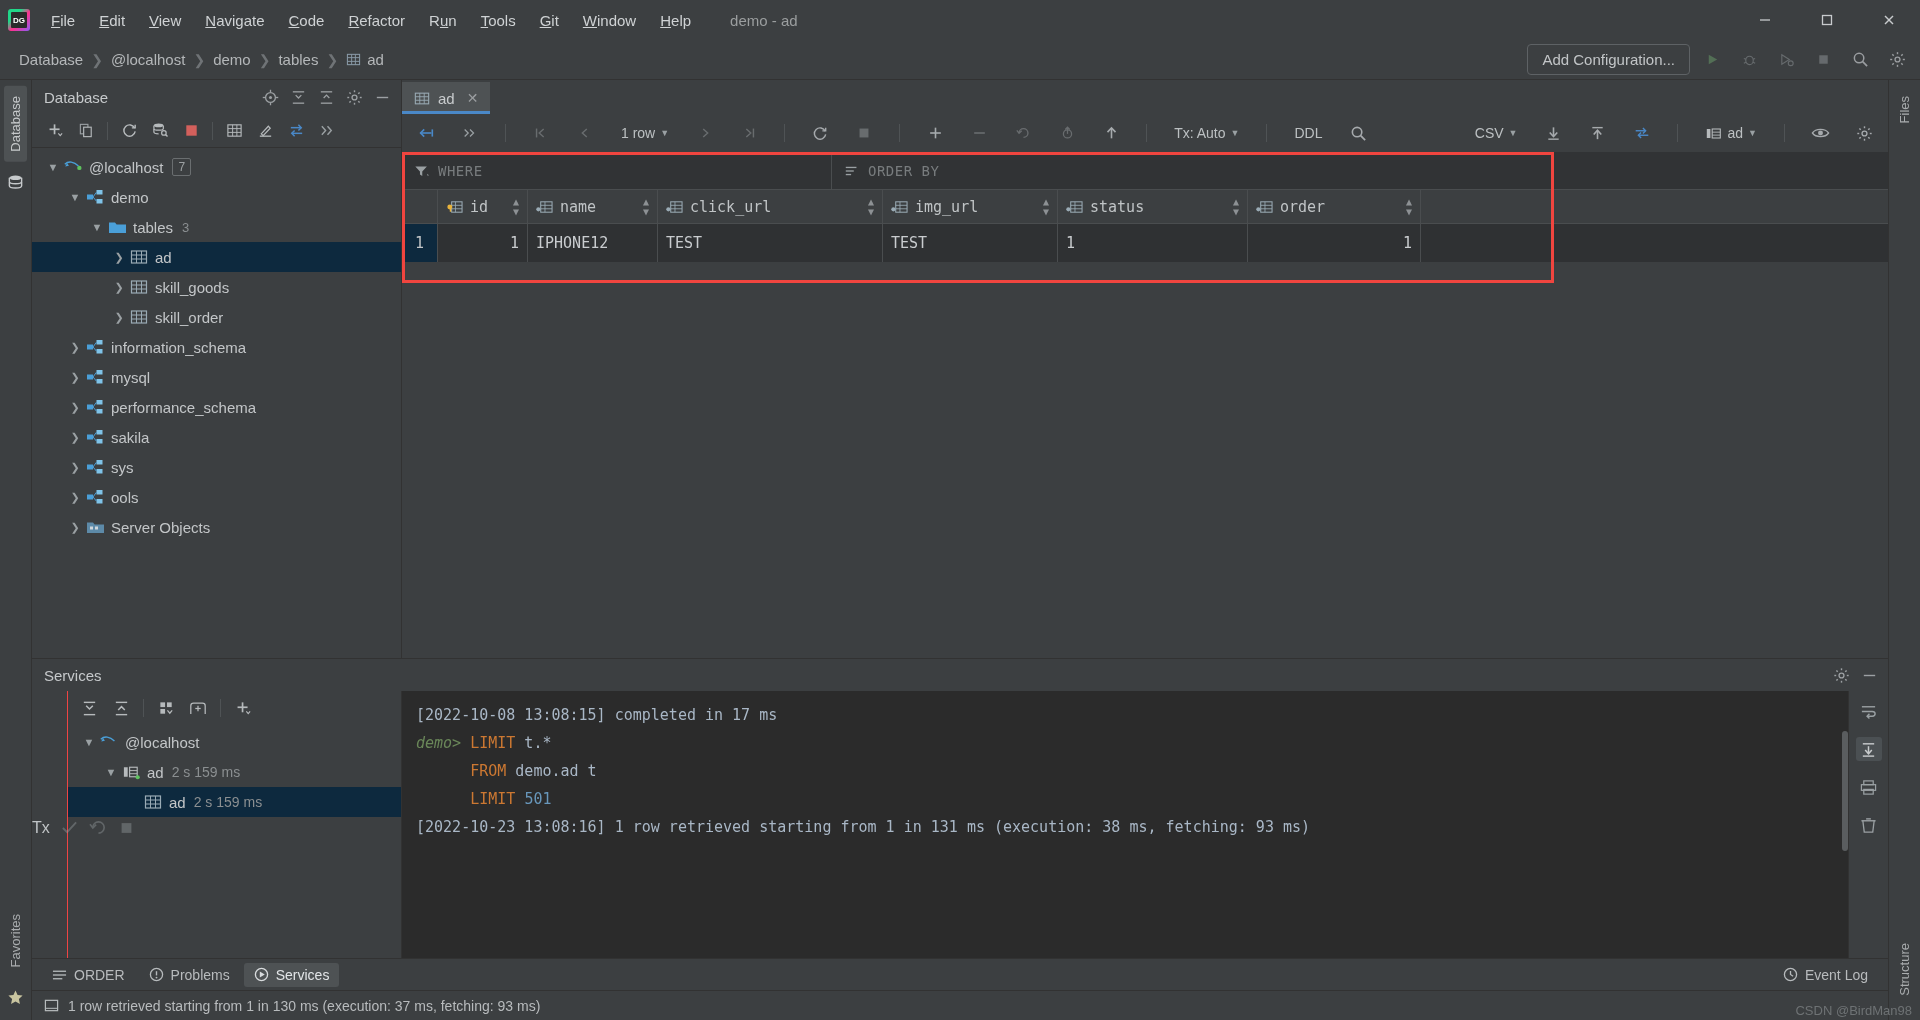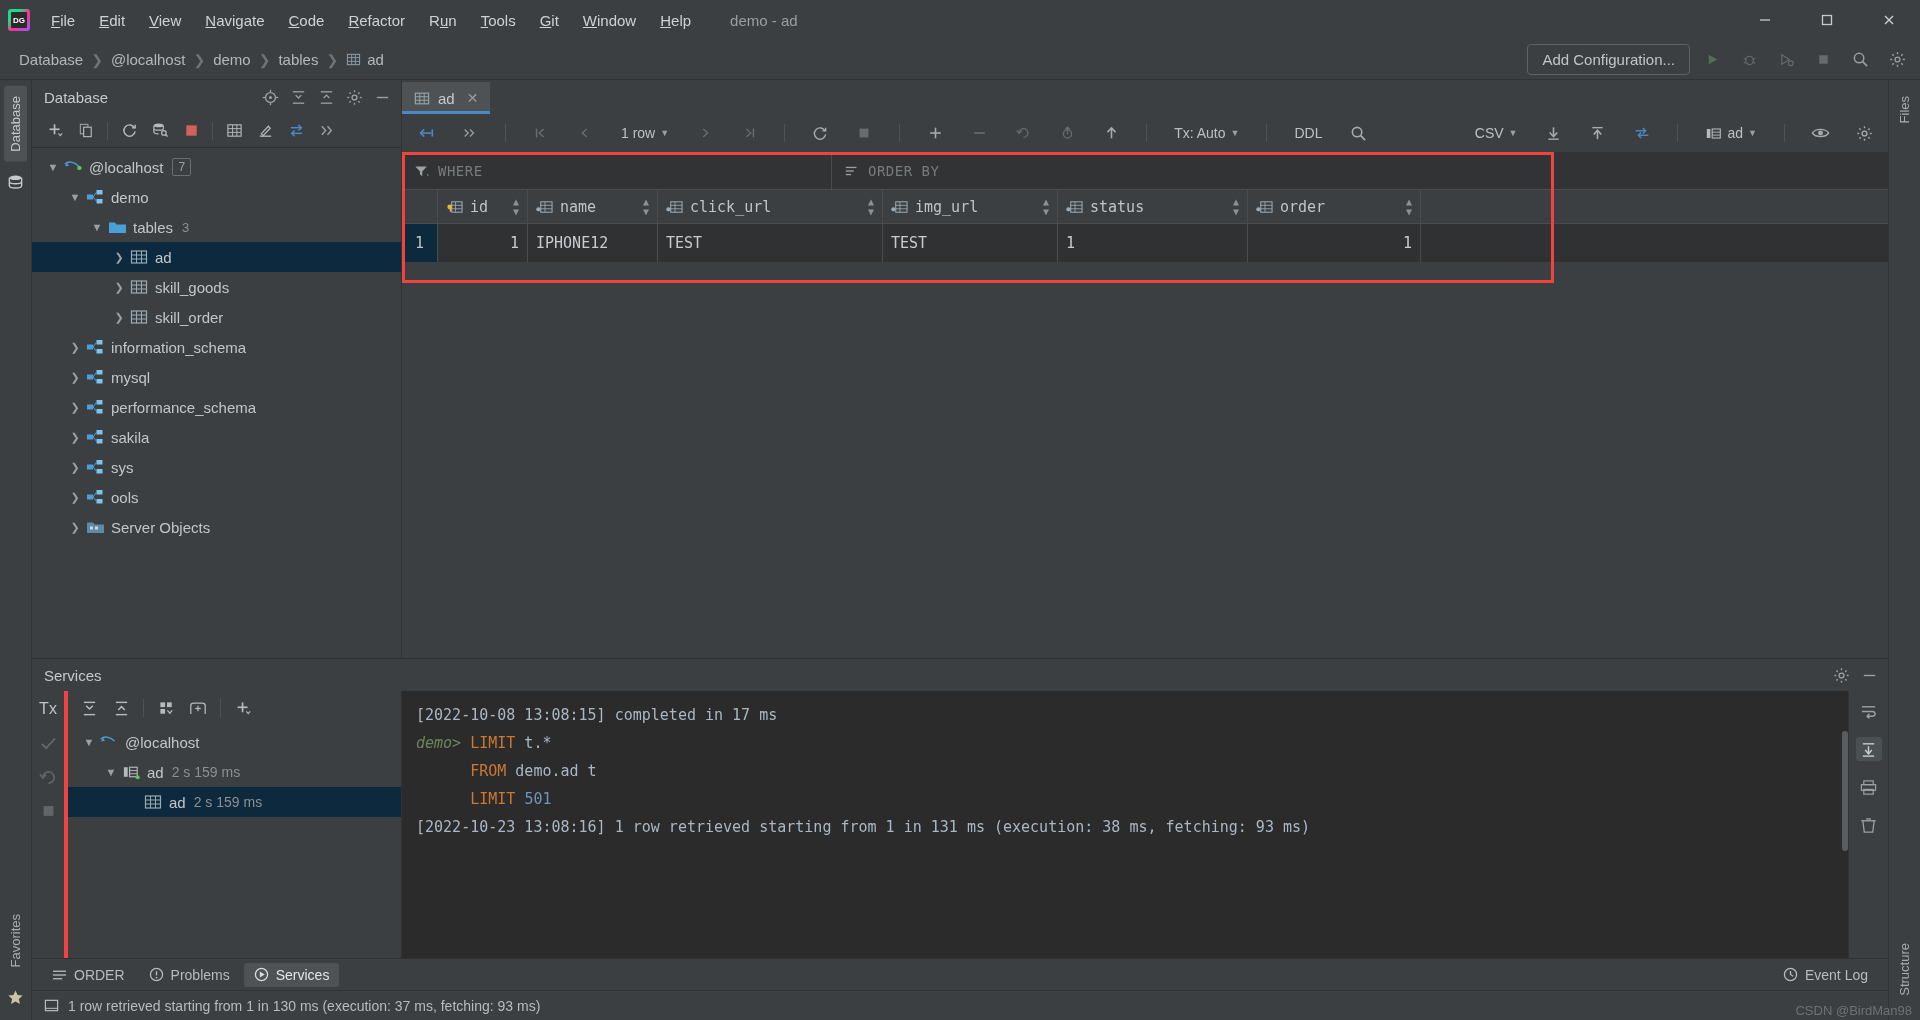--- a/index.html
+++ b/index.html
@@ -201,22 +201,22 @@
 
   
   .services {
     height: 300px; flex: 0 0 300px; display: flex; flex-direction: column;
     background: #3c3f41; border-top: 1px solid #323232;
   }
   .svc-header { height: 32px; flex: 0 0 32px; display: flex; align-items: center; padding: 0 6px 0 12px; }
   .svc-body { flex: 1; display: flex; min-height: 0; }
   .svc-left { width: 370px; flex: 0 0 370px; display: flex; border-right: 1px solid #323232; }
   .svc-vtoolbar {
-    width: 36px; flex: 0 0 36px; display: flex; flex-direction: column; align-items: center;
-    padding-top: 6px; gap: 10px; border-right: 4px solid #ef4444;
+    width: 36px; flex: 0 0 36px; display: flex; flex-direction: row; align-items: center;
+    padding-top: 6px; gap: 10px; border-right: 1px solid #ef4444;
   }
   .svc-vicon { color: #9aa0a3; font-size: 15px; display: flex; align-items: center; justify-content: center; width: 26px; height: 24px; }
   .svc-vicon.disabled { opacity: .4; }
   .svc-tree-wrap { flex: 1; display: flex; flex-direction: column; min-width: 0; }
   .svc-toolbar {
     height: 34px; flex: 0 0 34px; display: flex; align-items: center; gap: 2px; padding-left: 6px;
   }
   .svc-tree { flex: 1; font-size: 15px; padding-top: 2px; }
   .svc-time { color: #8b8f91; margin-left: 8px; font-size: 14px; }
 

